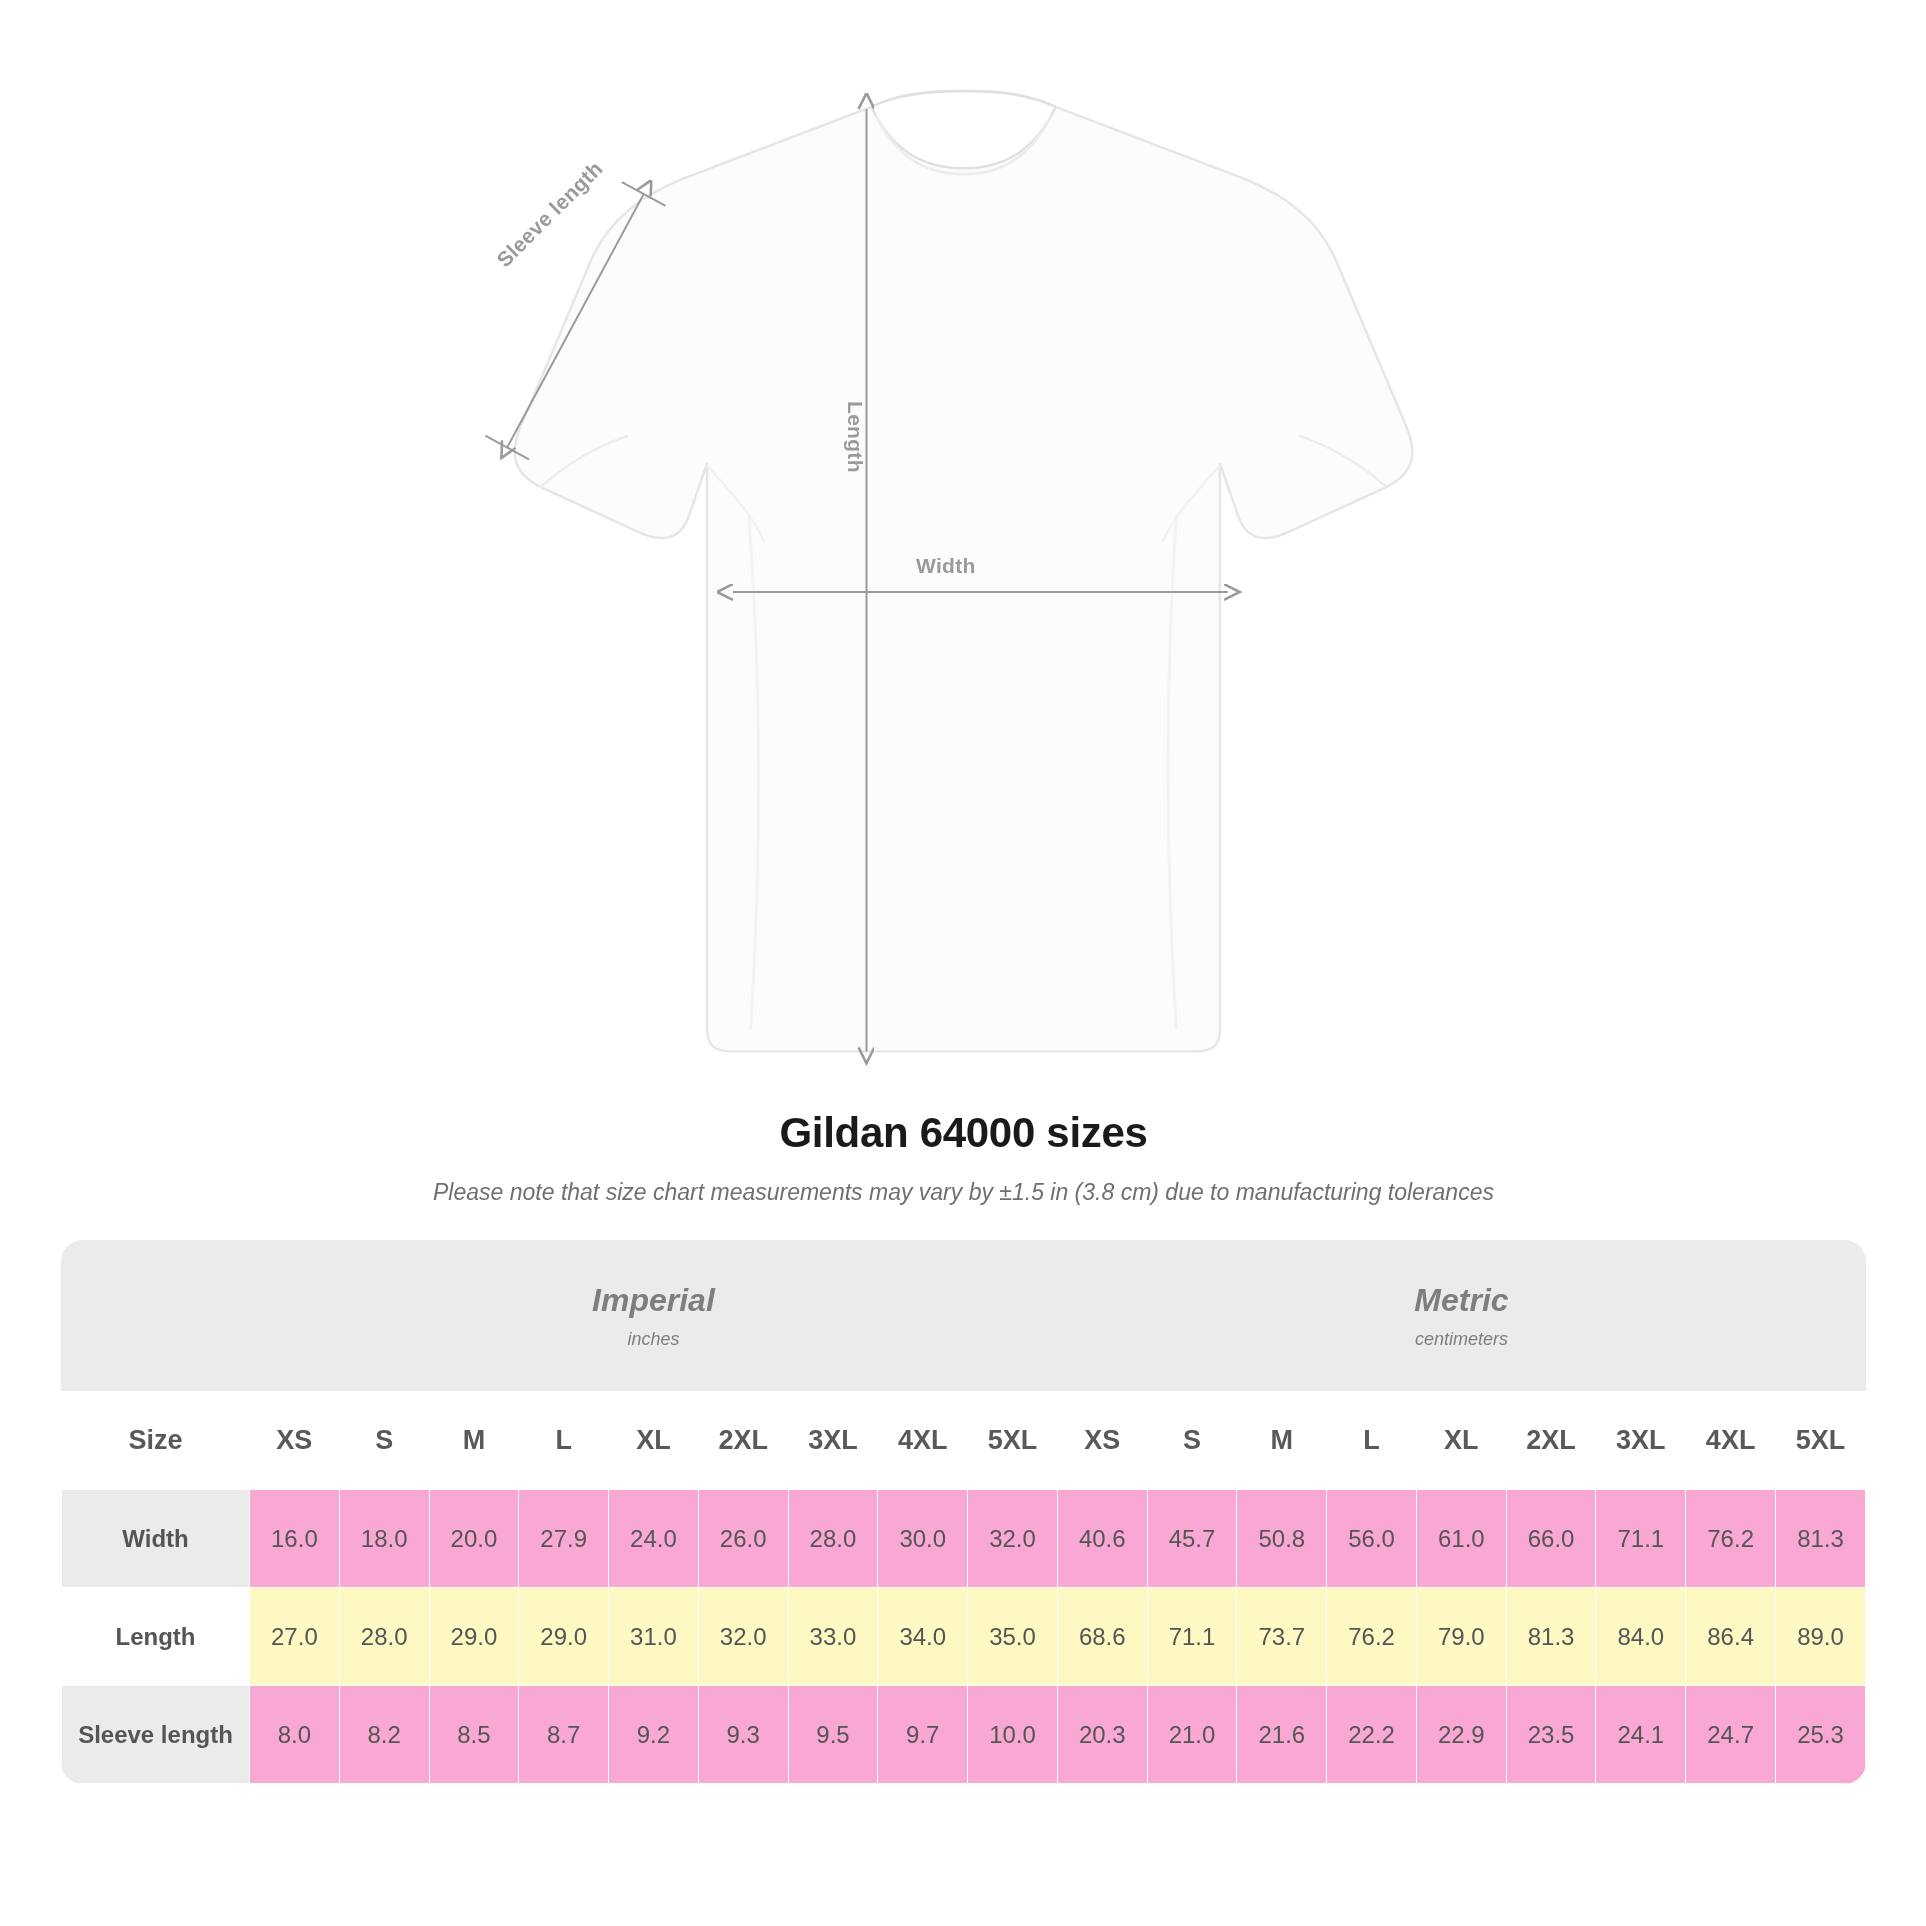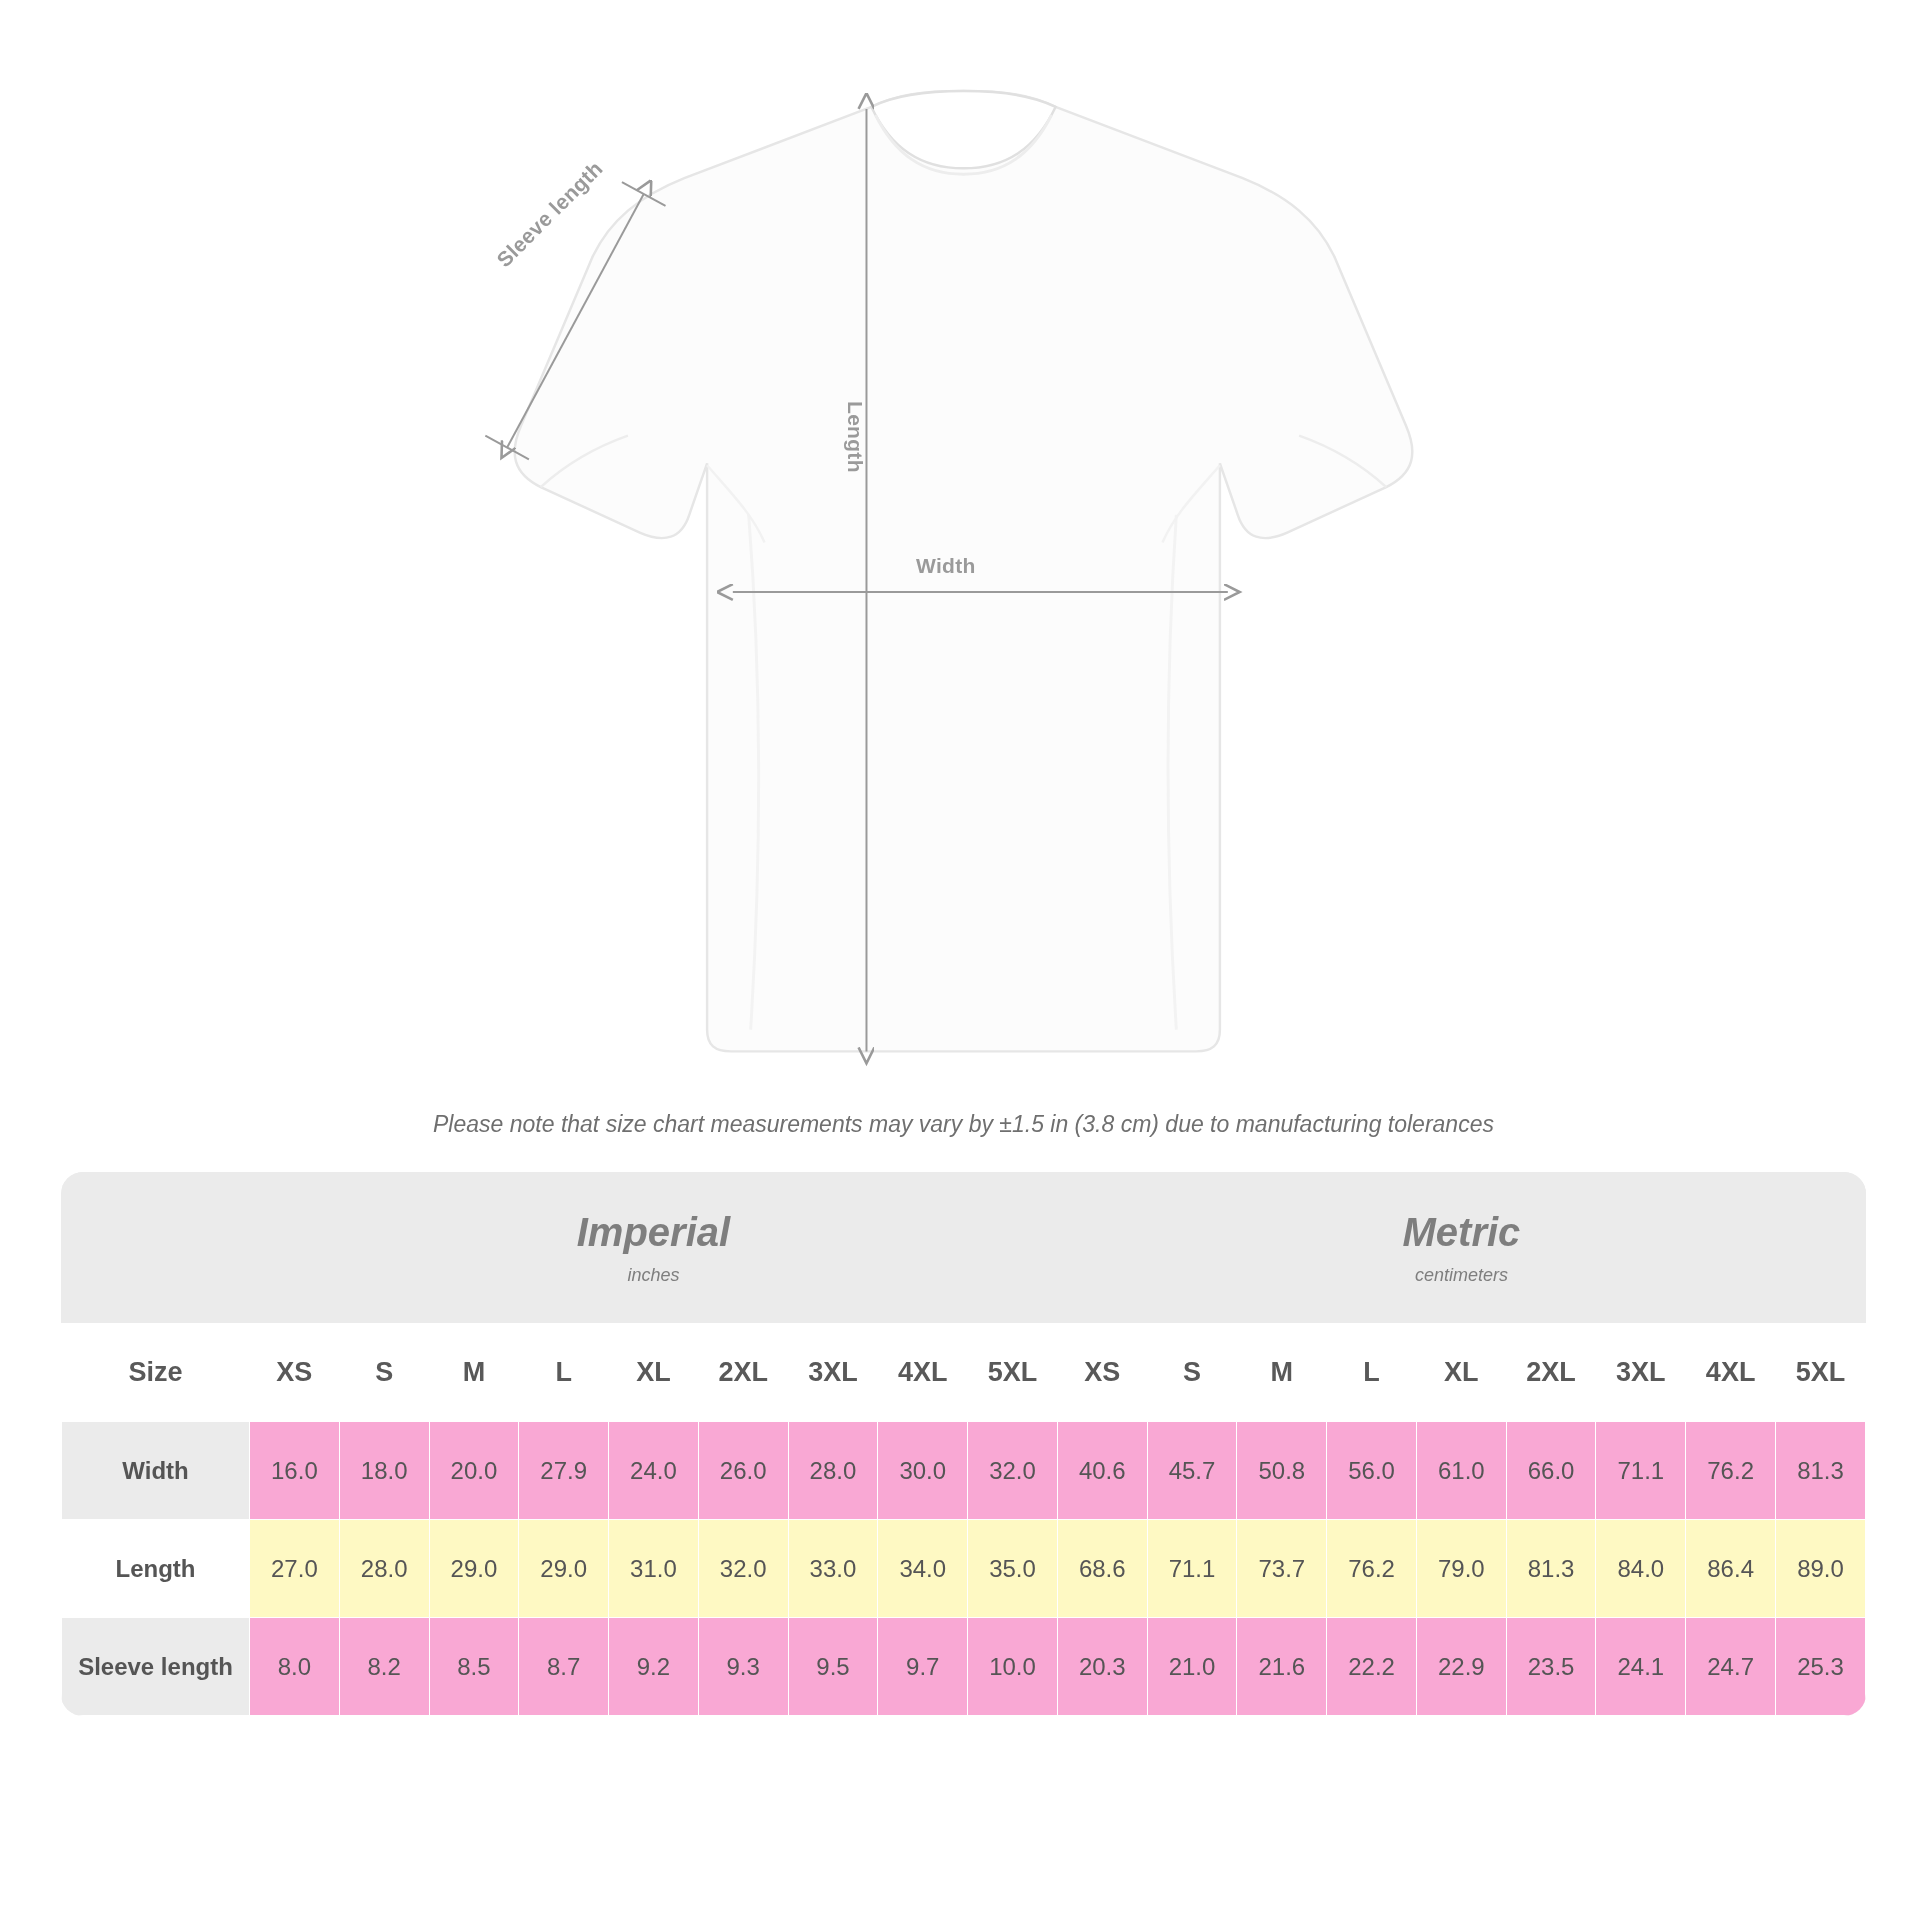--- a/index.html
+++ b/index.html
@@ -94,21 +94,21 @@
     font-size: 24px;
     color: #555555;
     border: 1px solid #ffffff;
   }
   .unit-head {
     background: #ebebeb;
     height: 149px;
     border: none !important;
   }
   .unit-head .unit-name {
-    font-size: 40px;
+    font-size: 32px;
     font-weight: bold;
     font-style: italic;
     color: #7e7e7e;
     display: block;
   }
   .unit-head .unit-sub {
     font-size: 18px;
     font-style: italic;
     color: #7e7e7e;
     display: block;
@@ -206,20 +206,21 @@
       <line x1="628" y1="184" x2="672" y2="208" stroke="#9a9a9a" stroke-width="2"></line>
       <line x1="490" y1="440" x2="534" y2="464" stroke="#9a9a9a" stroke-width="2"></line>
     </svg>
 
     <div class="dim-label width-label">Width</div>
     <div class="dim-label length-label">Length</div>
     <div class="dim-label sleeve-label">Sleeve length</div>
   </div>
 
   <div class="title-block">
+    <div class="chart-title">Gildan 64000 sizes</div>
     <div class="chart-note">Please note that size chart measurements may vary by ±1.5 in (3.8 cm) due to manufacturing tolerances</div>
   </div>
 
   <div class="table-wrap">
     <table class="size-table">
       <colgroup>
         <col class="col-head">
         <col span="18" class="col-val">
       </colgroup>
       <tbody>

